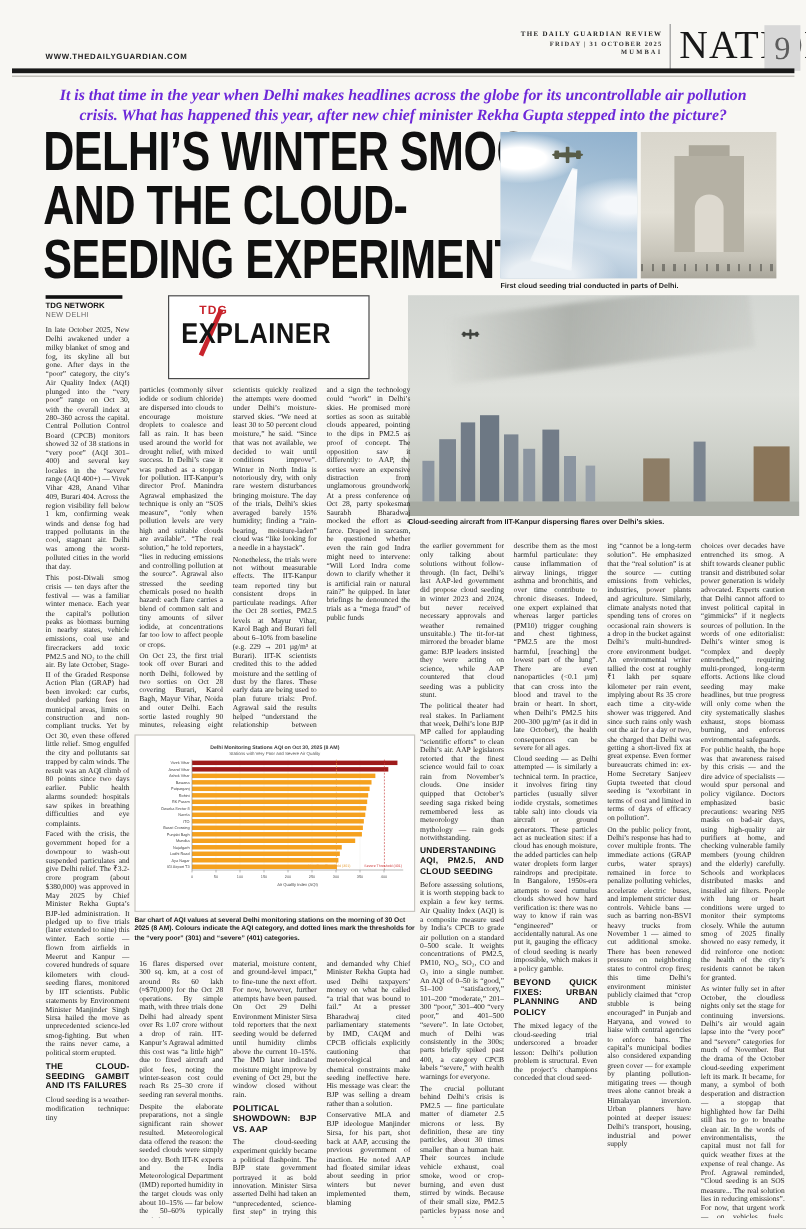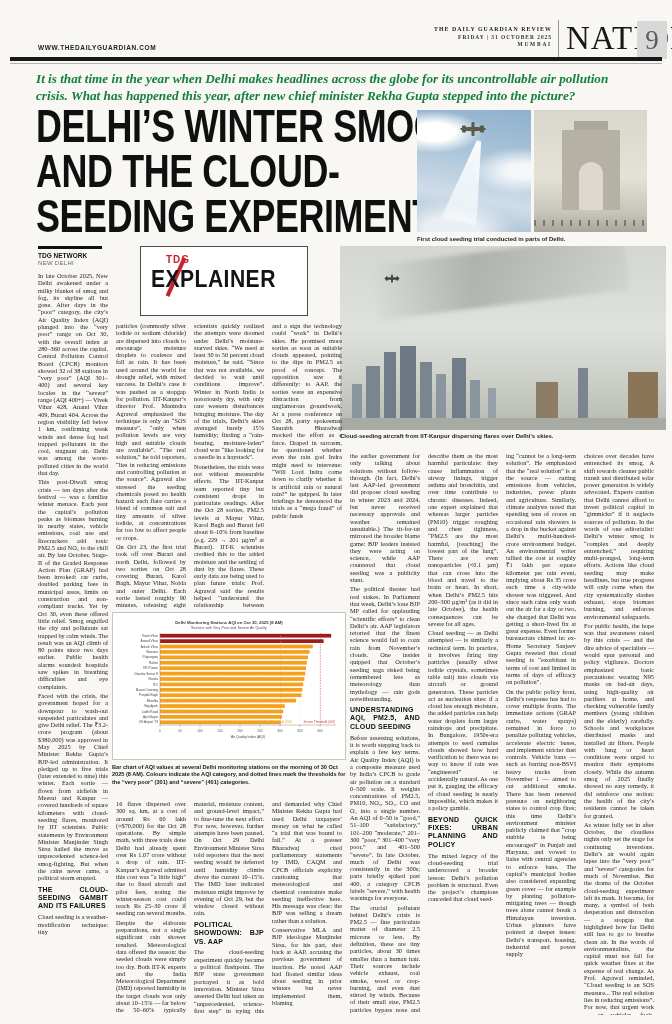--- a/index.html
+++ b/index.html
@@ -9,21 +9,21 @@
   .mh-info{position:absolute;right:120px;top:26px;text-align:right;}
   .mh-paper{font:700 5.8px "Liberation Serif",serif;letter-spacing:1.1px;color:#222;}
   .mh-date{font:600 5.4px "Liberation Serif",serif;letter-spacing:1px;color:#333;margin-top:1.5px;}
   .mh-city{font:600 5.4px "Liberation Serif",serif;letter-spacing:1.8px;color:#333;margin-top:1.5px;}
   .mh-divider{position:absolute;left:558px;top:20px;width:1px;height:40px;background:#999;}
   .section-name{position:absolute;left:566px;top:22px;font:400 33px/1 "Liberation Serif",serif;letter-spacing:1px;color:#181818;}
   .page-num-box{position:absolute;left:637px;top:21px;width:30px;height:38px;background:#d8d8d8;display:flex;align-items:center;justify-content:center;}
   .page-num-box span{font:400 27px "Liberation Serif",serif;color:#5c5c5c;}
   .top-rule{position:absolute;left:10px;top:57px;width:652px;height:4px;background:#191919;}
   .top-rule2{position:absolute;left:10px;top:63px;width:652px;height:1px;background:#b5b2ac;}
-  .standfirst{position:absolute;left:36px;top:70px;width:600px;font:italic 600 13.2px/1.32 "Liberation Serif",serif;color:#15803d;}
+  .standfirst{position:absolute;left:36px;top:70px;width:600px;text-align:center;font:italic 600 13.2px/1.32 "Liberation Serif",serif;color:#6d28d9;}
   
   .headline{position:absolute;left:36px;top:104px;width:560px;margin:0;font:800 46px/0.98 "Liberation Sans",sans-serif;letter-spacing:-.5px;color:#101010;transform:scaleX(.78);transform-origin:left top;}
   
   .byline{position:absolute;left:38px;top:246px;width:70px;}
   .byline-rule{width:64px;height:2.5px;background:#111;}
   .byline-src{font:700 6.5px "Liberation Sans",sans-serif;margin-top:3px;color:#111;}
   .byline-loc{font:400 6px "Liberation Sans",sans-serif;color:#666;margin-top:1px;letter-spacing:.3px;}
   
   .explainer{position:absolute;left:140px;top:246px;width:168px;height:70px;border:1.5px solid #4a4a4a;background:#fff;box-sizing:border-box;padding:7px 8px 0 10px;}
   .exp-kicker{color:#c8232c;font:800 10px "Liberation Sans",sans-serif;letter-spacing:1px;margin-left:15px;}

